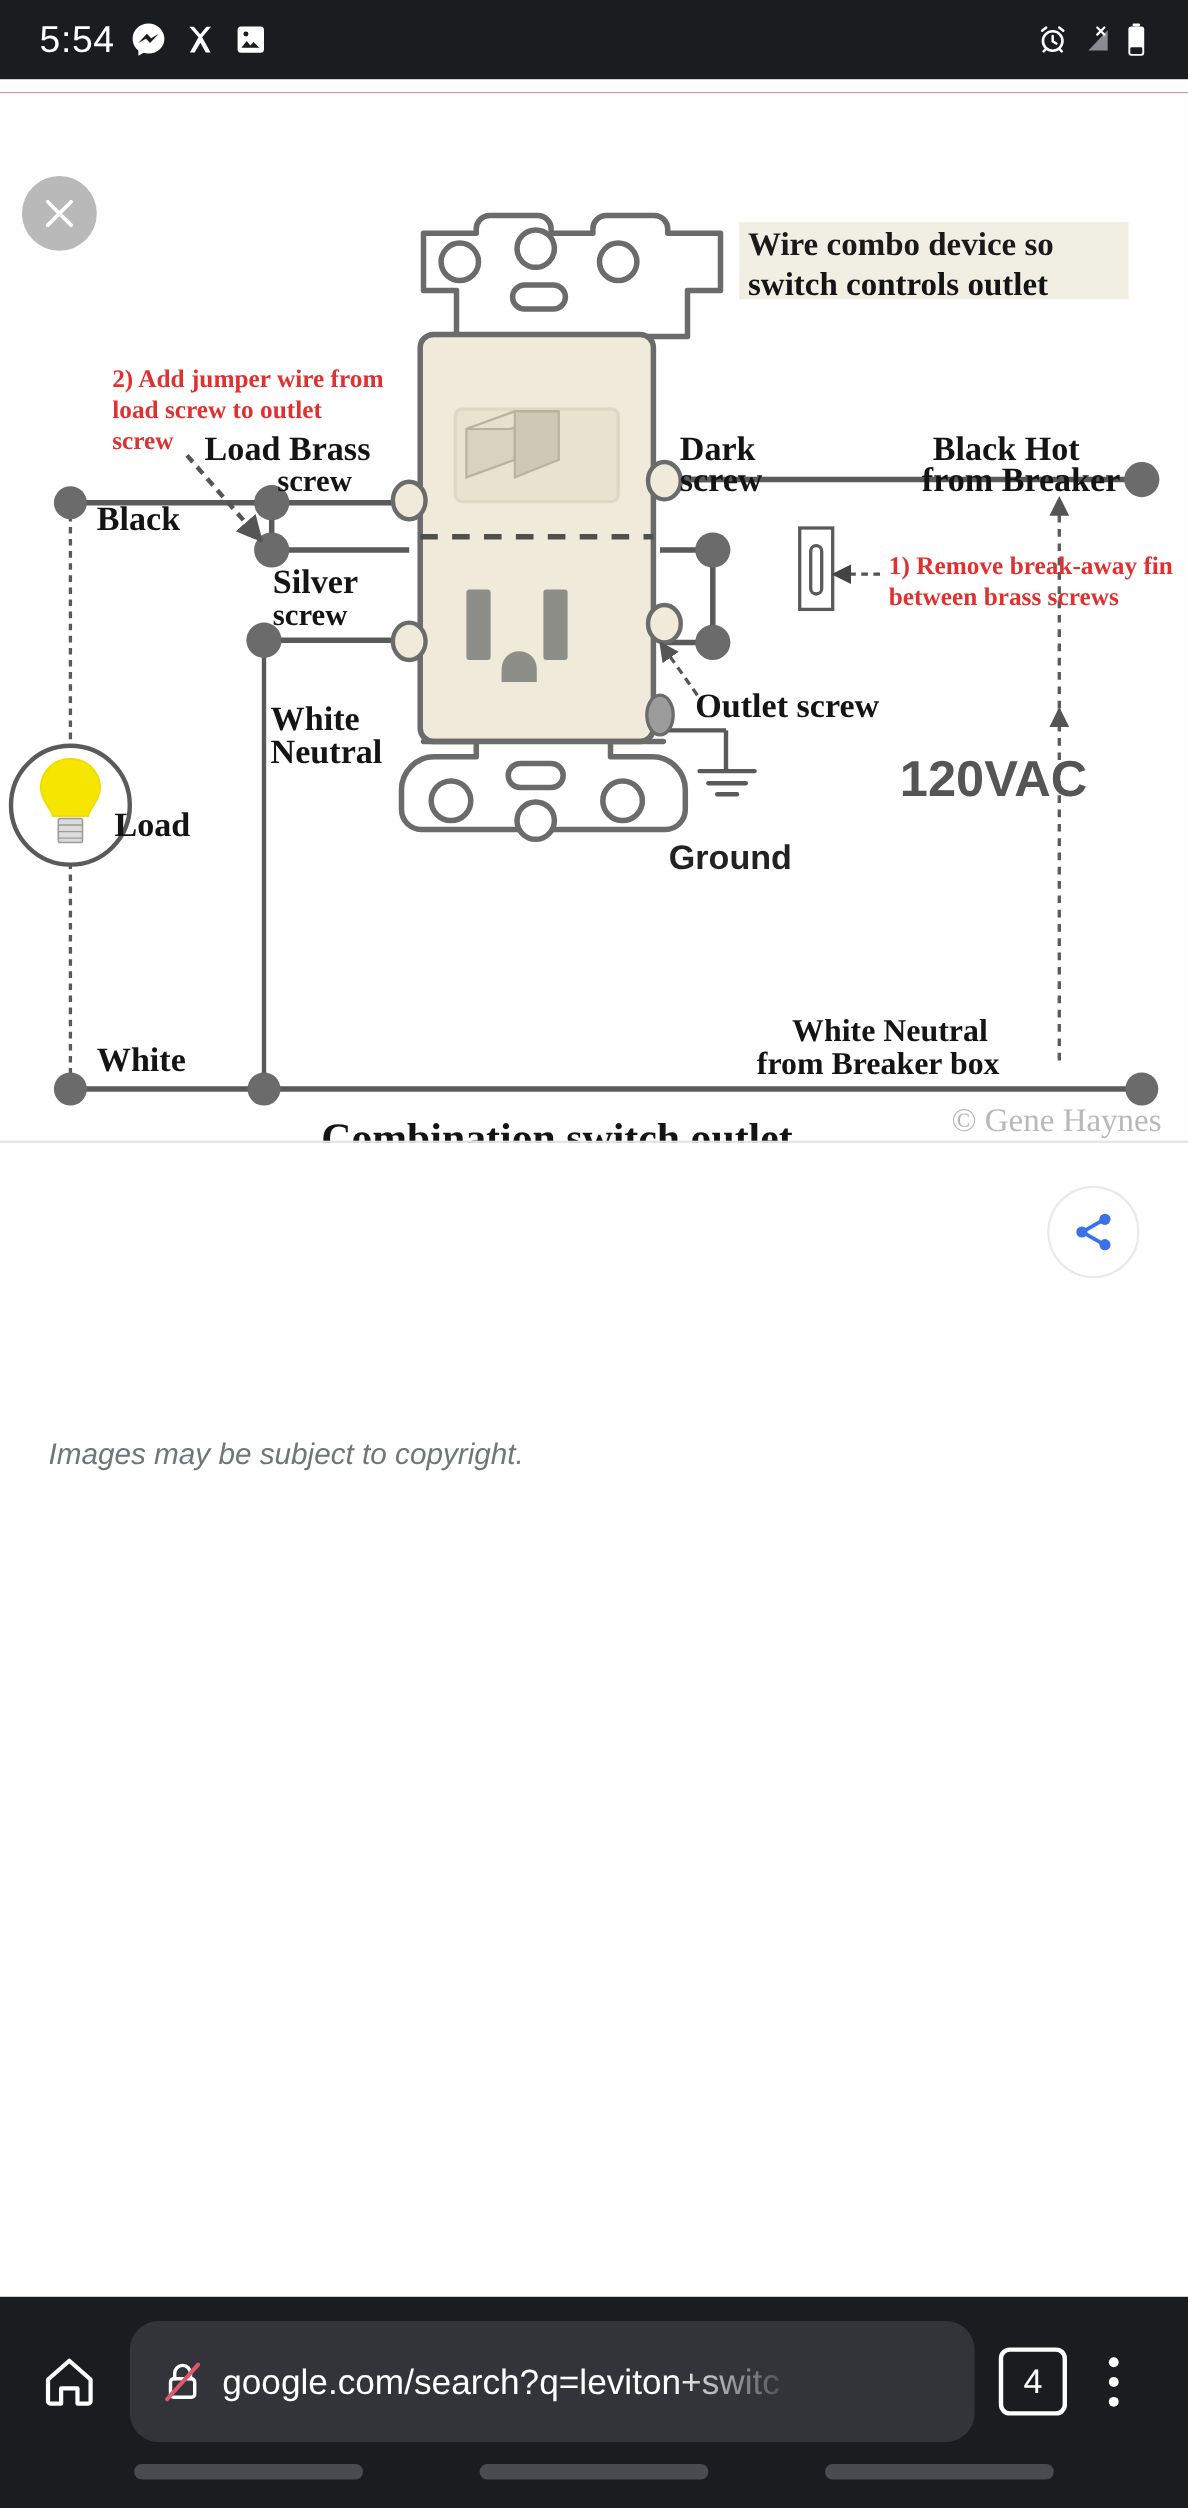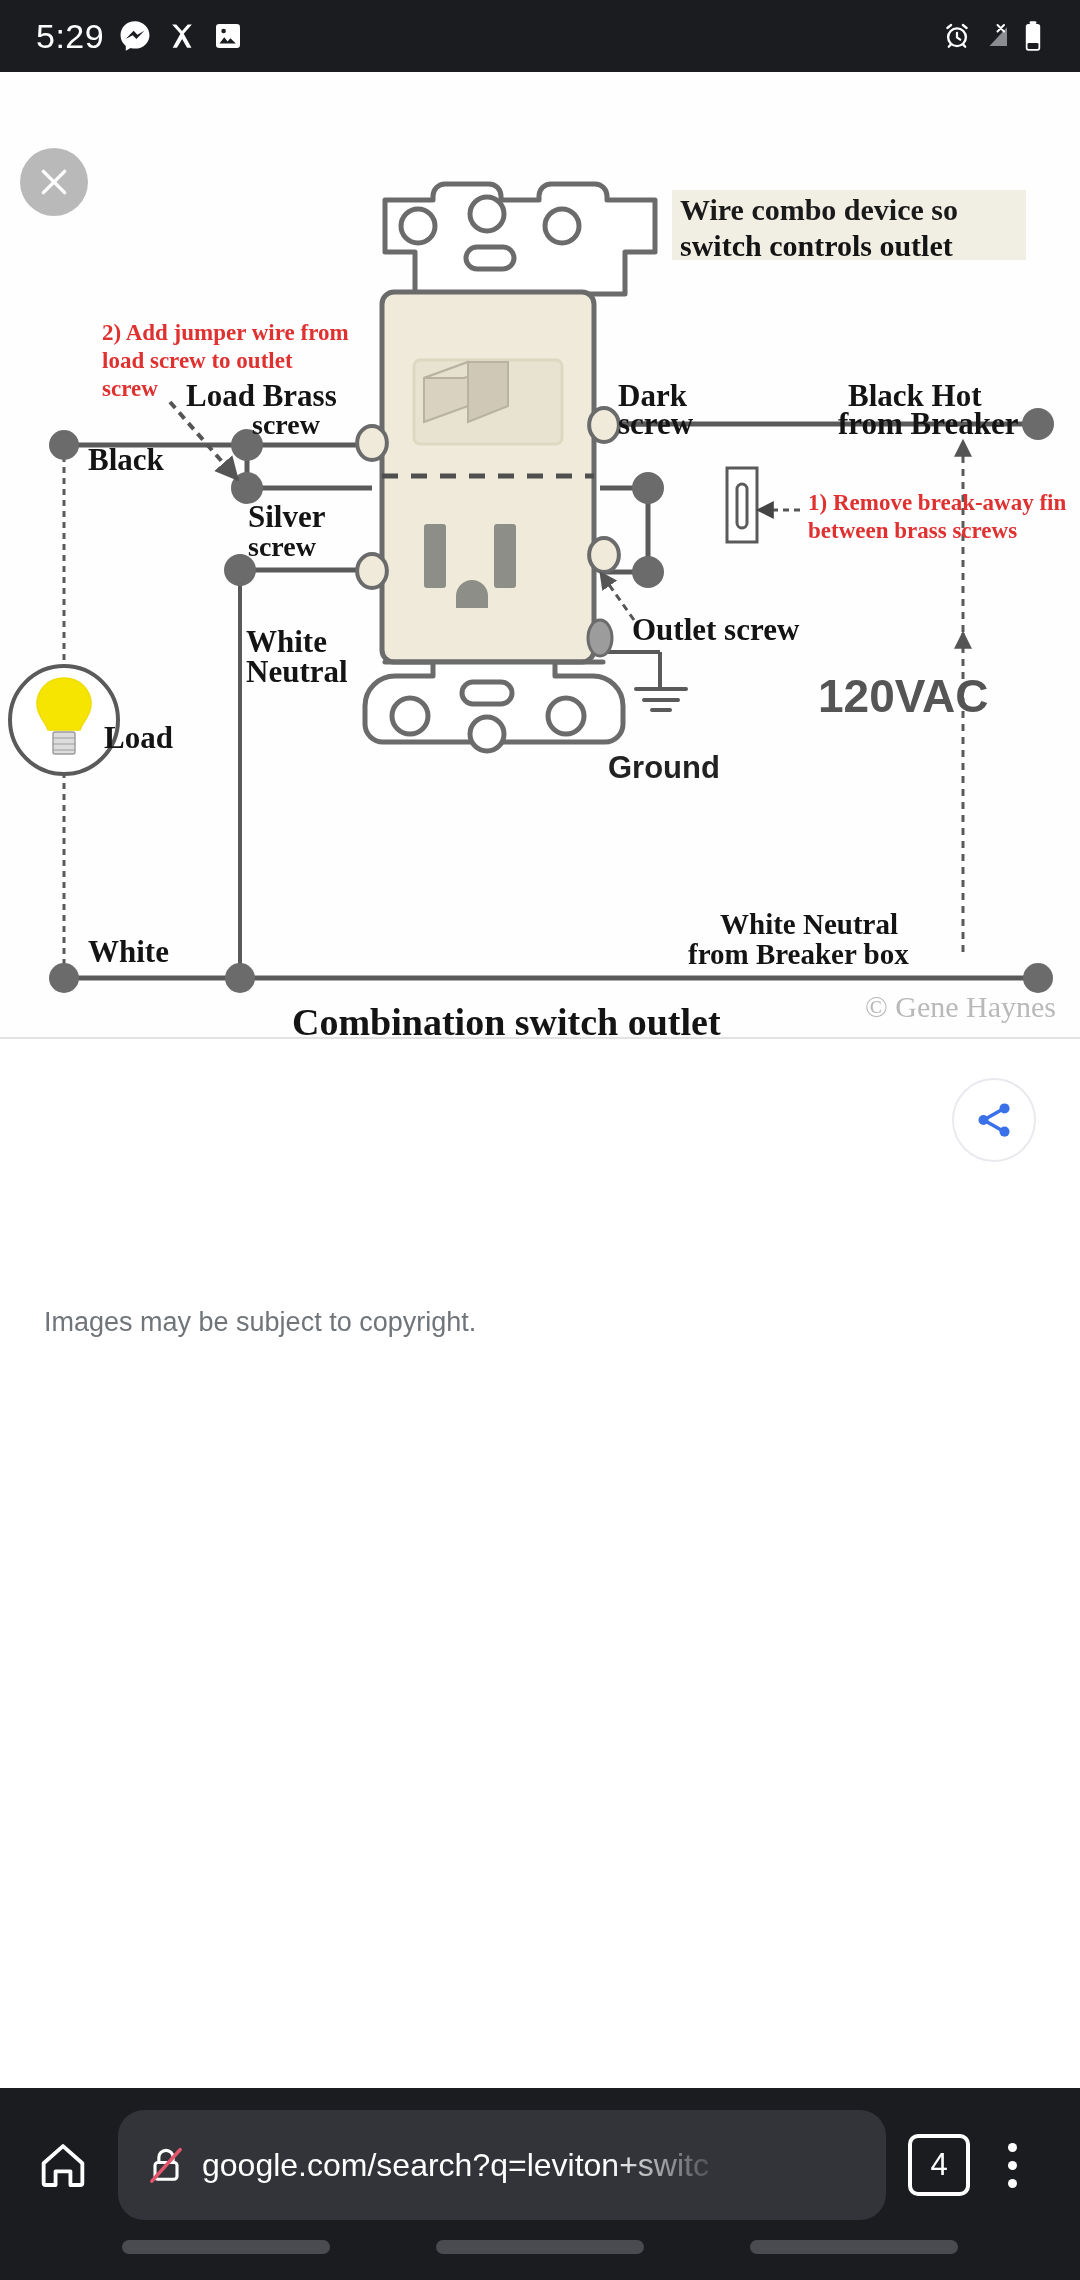--- a/index.html
+++ b/index.html
@@ -18,21 +18,21 @@
     display: flex; align-items: center; justify-content: space-between;
     padding: 0 36px;
   }
   .sb-left { display: flex; align-items: center; gap: 14px; }
   .sb-right { display: flex; align-items: center; gap: 10px; }
   .sb-clock { font-size: 34px; font-weight: 400; letter-spacing: .5px; }
   .sb-ico { display: inline-flex; align-items: center; justify-content: center; }
 
   
   .viewer {
-    position: absolute; top: 72px; left: 0; width: 1080px; height: 966px;
+    position: absolute; top: 84px; left: 0; width: 1080px; height: 966px;
     background: #be185d; overflow: hidden;
   }
   .diagram { position: absolute; top: 0; left: 0; width: 1080px; height: 966px; }
   .closebtn {
     position: absolute; top: 76px; left: 20px;
     width: 68px; height: 68px; border-radius: 50%;
     background: #b9b9b9;
     display: flex; align-items: center; justify-content: center;
     z-index: 20;
   }
@@ -57,21 +57,21 @@
     width: 84px; height: 84px; border-radius: 50%;
     border: 2px solid #e8eaed; background: #fff;
     display: flex; align-items: center; justify-content: center;
   }
   .infotitle {
     position: absolute; top: 178px; left: 44px; width: 990px;
     font-size: 41px; color: #202124; line-height: 1.25; font-weight: 400;
   }
   .infosub {
     position: absolute; top: 268px; left: 44px;
-    font-size: 27px; color: #70757a;
+    font-size: 27px; color: #70757a; font-style: italic;
   }
 
   
   .navbar {
     position: absolute; bottom: 0; left: 0; width: 1080px; height: 192px;
     background: #1b1c20;
   }
   .navrow {
     position: absolute; top: 22px; left: 0; width: 1080px; height: 110px;
     display: flex; align-items: center; padding: 0 26px; gap: 0;
@@ -100,21 +100,21 @@
   .gesture { position: absolute; bottom: 26px; left: 0; width: 1080px; display: flex; justify-content: center; gap: 106px; }
   .gesture span { width: 208px; height: 14px; background: #4a4b51; border-radius: 8px; display: block; }
 </style>
 </head>
 <body>
 
 <div class="screen">
 
   <div class="statusbar">
     <div class="sb-left">
-      <div class="sb-clock">5:29</div>
+      <div class="sb-clock">5:54</div>
       <span class="sb-ico">
         <svg width="34" height="34" viewBox="0 0 24 24">
             <path fill="#fff" d="M12 1.6C6.2 1.6 1.8 5.9 1.8 11.4c0 3.1 1.4 5.8 3.7 7.6v3.4l3.4-1.9c.9.3 1.9.4 3.1.4 5.8 0 10.2-4.3 10.2-9.5S17.8 1.6 12 1.6zm1 12.6l-2.6-2.8-5 2.8 5.6-5.9 2.7 2.8 4.9-2.8-5.6 5.9z"></path>
           </svg>
       </span>
       <span class="sb-ico">
         <svg width="32" height="32" viewBox="0 0 24 24">
             <path fill="#fff" d="M4.6 3.3l6.2 7.1L5 20.8h3.2l3.9-6.6 3.7 6.6h3.3l-5.8-10.4 6.1-7.1h-3.1l-4.3 5-4.3-5z"></path>
           </svg>
       </span>

